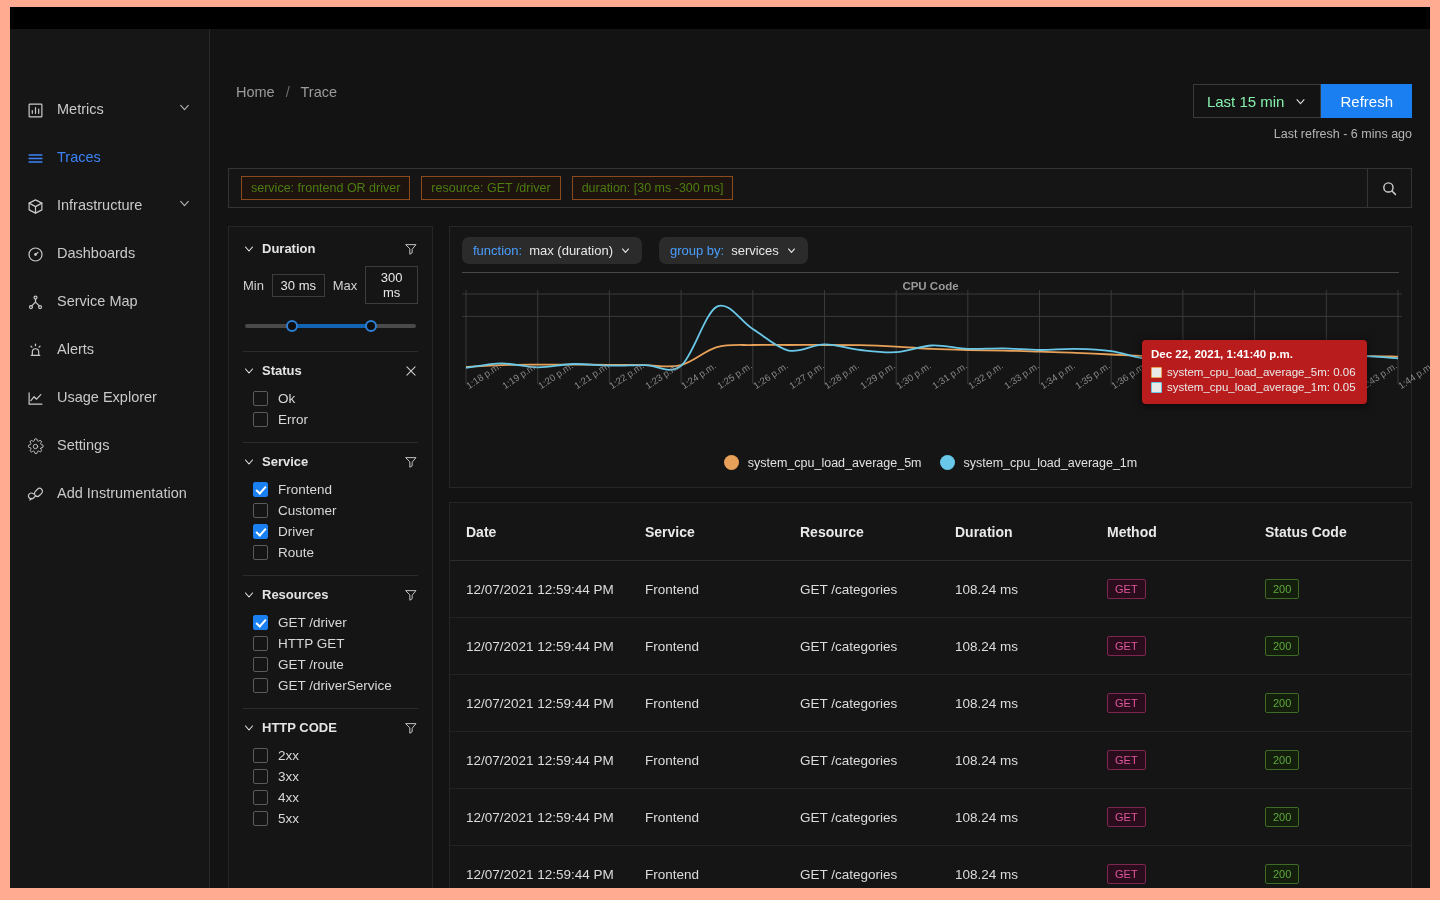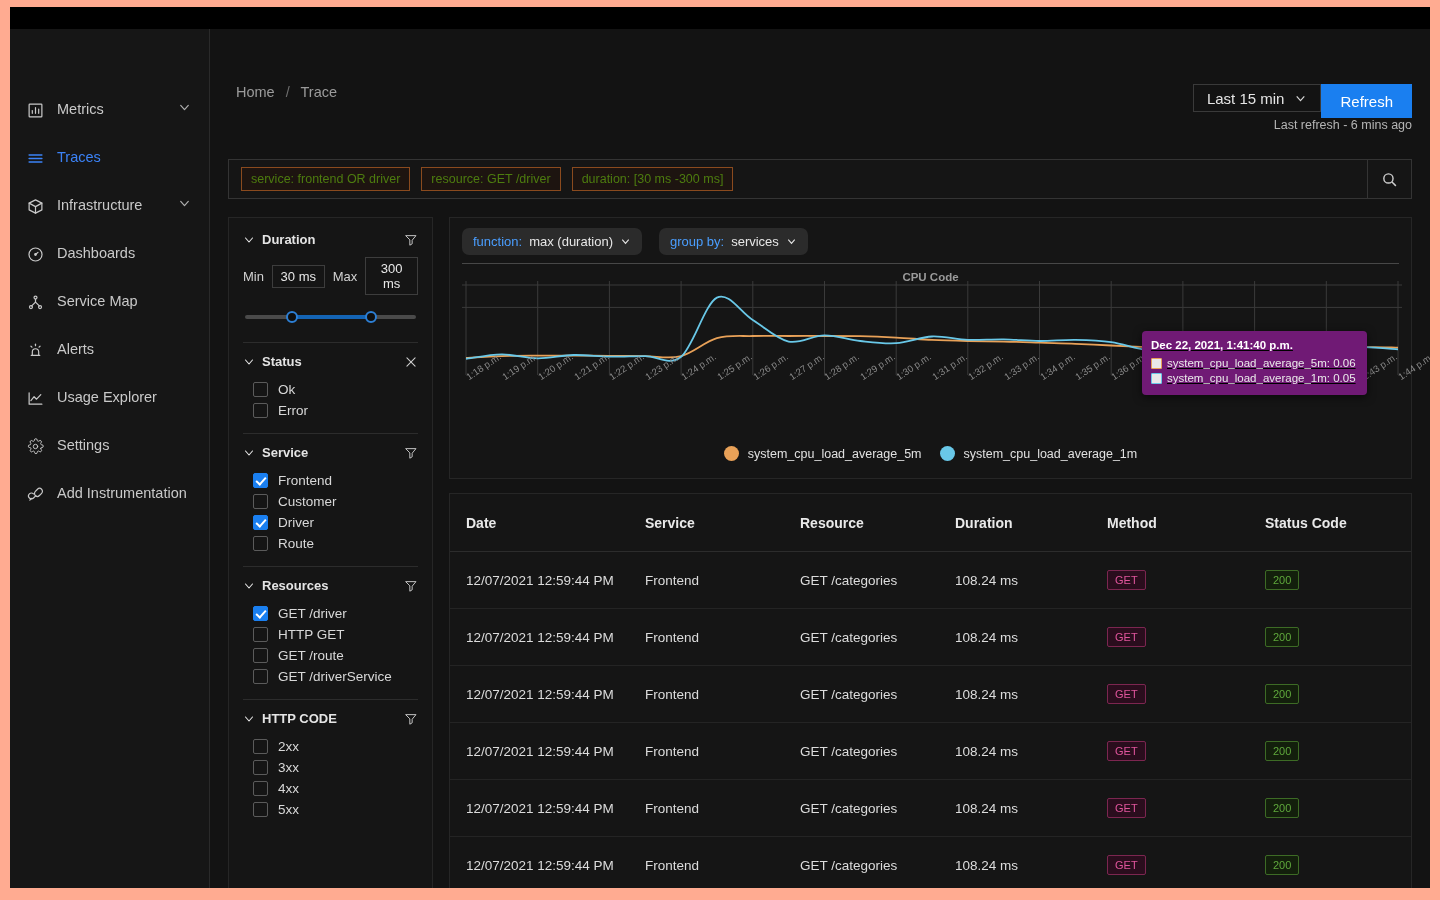--- a/index.html
+++ b/index.html
@@ -63,30 +63,30 @@
     padding: 55px 0 0 0;
   }
   .breadcrumb { color: #9b9b9b; font-size: 14.5px; padding-left: 8px;}
   .breadcrumb .sep { margin: 0 7px; color: #6d6d6d; }
   .breadcrumb .crumb-last { color: #9b9b9b; }
   .time-controls { display: flex; flex-direction: column; align-items: flex-end; }
   .time-row { display: flex; align-items: stretch; gap: 0; }
   .time-select {
     display: flex; align-items: center; gap: 10px;
     background: transparent; border: 1px solid #3a3a3a;
-    color: #e5e5e5; font-size: 15px; padding: 8px 13px;
-    height: 28px; cursor: pointer;
+    color: #86efac; font-size: 15px; padding: 8px 13px;
+    height: 34px; cursor: pointer;
   }
   .time-select svg { width: 13px; height: 13px; display:block; }
   .refresh-btn {
     background: #1a7ff0; color: #fff; border: none;
     font-size: 15px; padding: 0 19px; height: 34px;
     cursor: pointer; font-family: inherit;
   }
-  .last-refresh { color: #b5b5b5; font-size: 12.5px; }
+  .last-refresh { color: #b5b5b5; font-size: 12.5px; margin-top: 9px; }
 
   
   .searchbar {
     margin-top: 27px;
     display: flex; align-items: stretch;
     border: 1px solid #343434; background: #151515;
     height: 40px;
   }
   .chips { flex: 1 1 auto; display: flex; align-items: center; gap: 11px; padding: 0 12px; }
   .chip {
@@ -190,23 +190,22 @@
     white-space: nowrap;
   }
   .legend {
     position: absolute; bottom: 2px; left: 0; right: 0;
     display: flex; align-items: center; justify-content: center; gap: 18px;
   }
   .leg { display: flex; align-items: center; gap: 9px; color: #e0e0e0; font-size: 12.5px; }
   .leg .dot { width: 15px; height: 15px; border-radius: 50%; }
   .tooltip {
     position: absolute; left: 680px; top: 68px; z-index: 6;
-    background: #701a75; border-radius: 4px; padding: 8px 11px 9px 9px;
+    background: #b91c1c; border-radius: 4px; padding: 8px 11px 9px 9px;
     box-shadow: 0 2px 8px rgba(0,0,0,.6);
-    text-decoration: underline;
   }
   .tooltip .tt-title { color: #fff; font-size: 11.5px; font-weight: bold; margin-bottom: 5px; }
   .tooltip .tt-row { display: flex; align-items: center; gap: 5px; color: #eaeaea; font-size: 11.5px; line-height: 15px; }
   .tooltip .sw { width: 11px; height: 11px; border-radius: 1px; }
 
   
   .table-card {
     background: #151515; border: 1px solid #262626;
     flex: 1 1 auto; overflow: hidden;
   }

